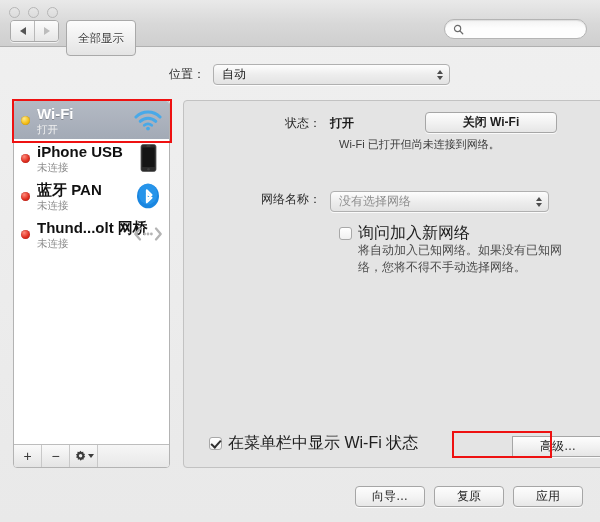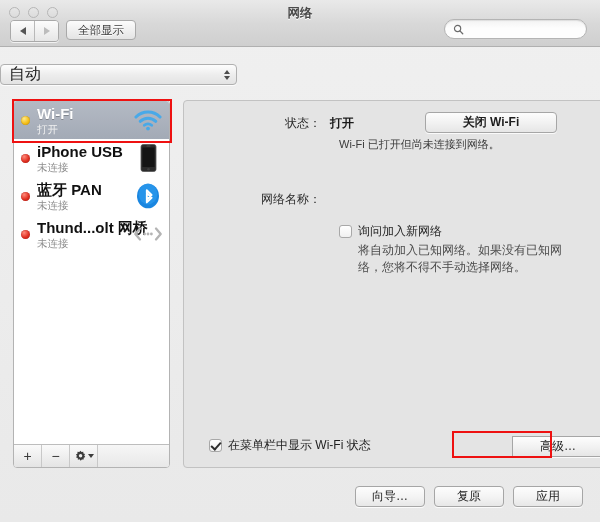--- a/index.html
+++ b/index.html
@@ -87,21 +87,21 @@
   .tri-right {
     width: 0; height: 0;
     border-top: 4px solid transparent;
     border-bottom: 4px solid transparent;
     border-left: 6px solid #bcbcbc;
   }
 
   #showall {
     position: absolute;
     left: 66px; top: 20px;
-    height: 20px;
+    height: 36px;
     padding: 0 11px;
     display: flex;
     align-items: center;
     font-size: 11.5px;
     color: #3b3b3b;
     border: 1px solid #a9a9a9;
     border-radius: 4px;
     background: linear-gradient(to bottom, #fcfcfc, #e4e4e4);
     box-sizing: border-box;
     text-shadow: 0 1px 0 #fff;
@@ -155,21 +155,21 @@
     height: 21px;
     border: 1px solid #b0b0b0;
     border-radius: 4px;
     background: linear-gradient(to bottom, #fdfdfd 0%, #ededed 52%, #e3e3e3 100%);
     box-shadow: 0 1px 0 rgba(255,255,255,0.8);
     display: flex;
     align-items: center;
     box-sizing: border-box;
     position: relative;
     padding-left: 8px;
-    font-size: 16px;
+    font-size: 12px;
     color: #1b1b1b;
   }
   .popup .stepper {
     position: absolute;
     right: 6px; top: 50%;
     transform: translateY(-50%);
     display: flex;
     flex-direction: column;
     gap: 2px;
   }
@@ -364,21 +364,21 @@
   }
   .checkbox.checked::after {
     content: "";
     position: absolute;
     left: 3px; top: 0px;
     width: 4px; height: 8px;
     border: solid #2e2e2e;
     border-width: 0 2px 2px 0;
     transform: rotate(42deg);
   }
-  .cb-label { font-size: 12px; color: #1e1e1e; }
+  .cb-label { font-size: 16px; color: #1e1e1e; }
   #ask-desc {
     position: absolute;
     left: 174px; top: 141px;
     width: 206px;
     font-size: 12px;
     color: #4a4a4a;
     line-height: 1.45;
   }
 
   #menubar-row {
@@ -460,21 +460,20 @@
 <body>
 
 <div id="window">
 
   <div id="titlebar">
     <div id="traffic">
       <div class="light"></div>
       <div class="light"></div>
       <div class="light"></div>
     </div>
-    <div id="window-title">网络</div>
 
     <div id="navgroup">
       <div class="navbtn">
         <div class="tri-left"></div>
       </div>
       <div class="navbtn">
         <div class="tri-right"></div>
       </div>
     </div>
 
@@ -483,20 +482,21 @@
     <div id="searchfield">
       <svg id="search-icon" viewBox="0 0 12 12">
         <circle cx="5" cy="5" r="3.4" fill="none" stroke="#6b6b6b" stroke-width="1.3"></circle>
         <line x1="7.5" y1="7.5" x2="10.6" y2="10.6" stroke="#6b6b6b" stroke-width="1.5" stroke-linecap="round"></line>
       </svg>
       <input id="search-input" type="text" placeholder="" style="">
     </div>
   </div>
 
   <div id="location-row">
+    <div id="location-label">位置：</div>
     <div class="popup" id="location-popup">
       <span class="value">自动</span>
       <span class="stepper">
         <span class="chev-up"></span>
         <span class="chev-down"></span>
       </span>
     </div>
   </div>
 
   <div id="sidebar">
@@ -596,20 +596,27 @@
       <div class="form-label">状态：</div>
       <div id="status-value">打开</div>
     </div>
 
     <div id="wifi-toggle-btn">关闭 Wi-Fi</div>
 
     <div id="status-desc">Wi-Fi 已打开但尚未连接到网络。</div>
 
     <div class="form-row" id="netname-row">
       <div class="form-label">网络名称：</div>
+      <div class="popup" id="netname-popup">
+        <span class="value">没有选择网络</span>
+        <span class="stepper">
+          <span class="chev-up"></span>
+          <span class="chev-down"></span>
+        </span>
+      </div>
     </div>
 
     <div id="ask-checkbox-row">
       <span class="checkbox"></span>
       <span class="cb-label">询问加入新网络</span>
     </div>
     <div id="ask-desc">将自动加入已知网络。如果没有已知网络，您将不得不手动选择网络。</div>
 
     <div id="menubar-row">
       <span class="checkbox checked"></span>

